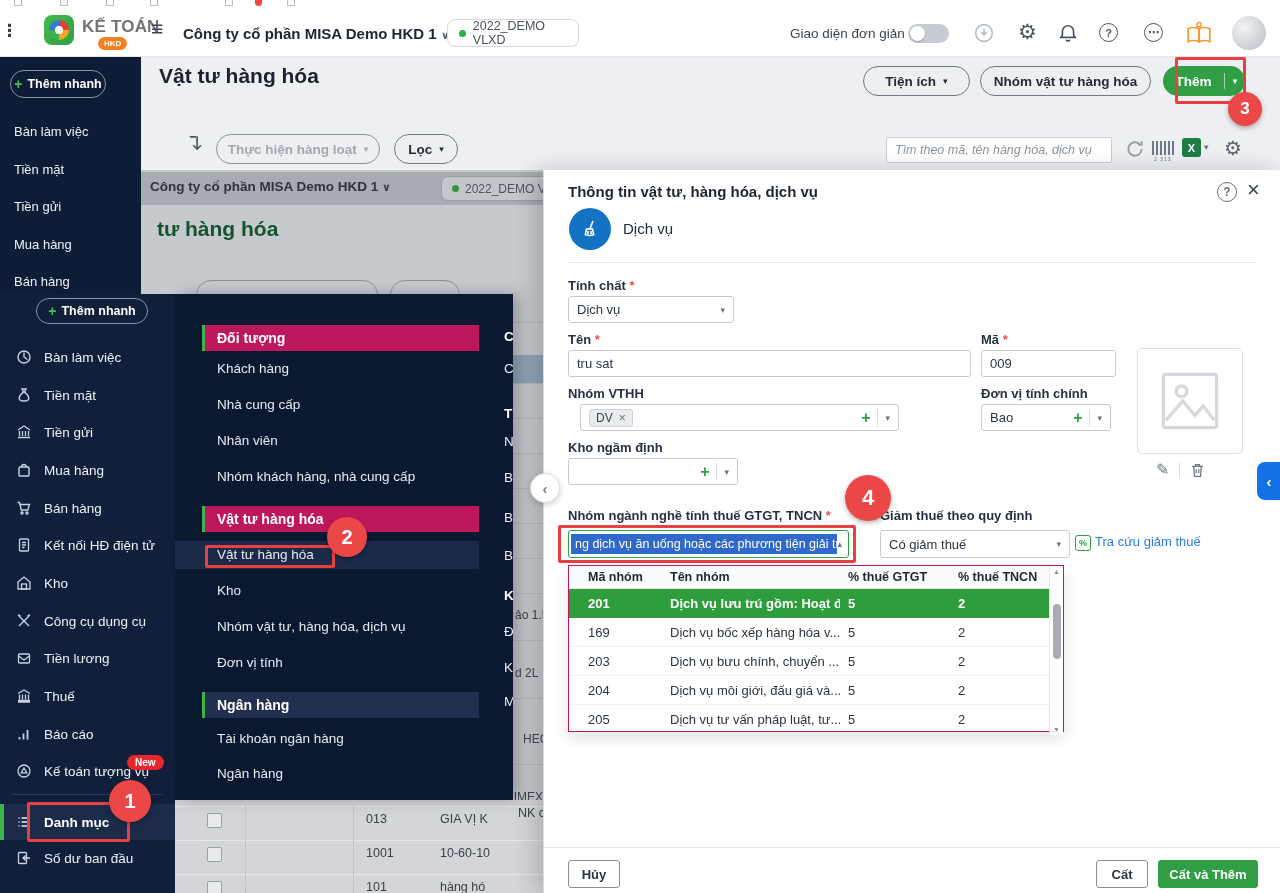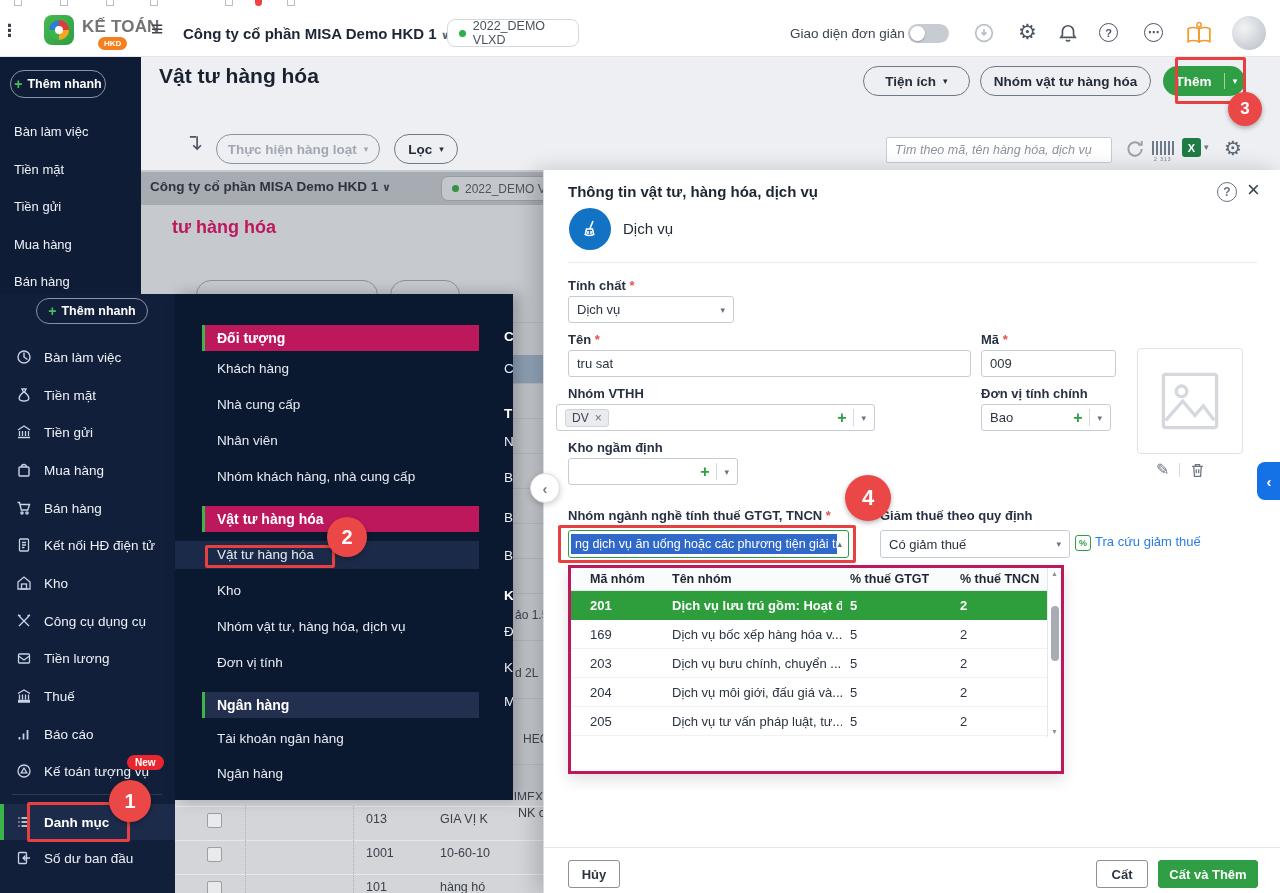--- a/index.html
+++ b/index.html
@@ -45,21 +45,21 @@
   .xl-ic{position:absolute;width:19px;height:19px;background:#1f7c44;border-radius:3px;color:#fff;font-size:11px;font-weight:700;display:flex;align-items:center;justify-content:center}
   .barcode{position:absolute;width:24px;height:14px;background:repeating-linear-gradient(90deg,#707a87 0 2px,transparent 2px 4px)}
   .bc-num{position:absolute;font-size:5px;color:#707a87;letter-spacing:1px}
   
   #dim{left:141px;top:170px;width:424px;height:723px;background:#c6c9ce;overflow:hidden;z-index:6}
   .dim-band{position:absolute;left:0;top:2px;width:424px;height:33px;background:#a7abb2;display:flex;align-items:center}
   .dim-co{position:absolute;left:9px;top:9px;font-size:13.5px;font-weight:600;color:#2e333c;white-space:nowrap}
   .dim-pill{position:absolute;left:300px;top:6px;width:130px;height:25px;border:1px solid #979ca4;border-radius:7px;background:#c3c6cb;display:flex;align-items:center;gap:6px;padding-left:10px}
   .dim-pill .gdot{background:#35923f}
   .dim-pill span{font-size:12px;color:#4e545d;white-space:nowrap}
-  .dim-title{position:absolute;left:31px;top:47px;font-size:18px;font-weight:800;color:#be185d;white-space:nowrap}
+  .dim-title{position:absolute;left:16px;top:47px;font-size:21px;font-weight:800;color:#14532d;white-space:nowrap}
   .ghost-pill{position:absolute;height:30px;border:1.4px solid #8d9199;border-radius:15px}
   .sideline{position:absolute;left:372px;width:52px;height:1px;background:#b8bbc0}
   .selband{position:absolute;left:372px;width:52px;background:#93a5ba}
   .sidefrag{position:absolute;font-size:12px;color:#3f4652;white-space:nowrap}
   .dimrow{position:absolute;left:34px;width:390px;height:1px;background:#e7e8ea}
   .dimchk{position:absolute;width:15px;height:15px;border:1.4px solid #9aa0a8;border-radius:2px;background:#e9eaec}
   .dimtxt{position:absolute;font-size:12.5px;color:#3a404a;white-space:nowrap}
   .dotsep{position:absolute;width:1px;border-left:1px dotted #aeb2b8}
   
   #sideback{left:0;top:57px;width:141px;height:836px;background:#0e1c36;z-index:10}
@@ -100,21 +100,21 @@
   .chip b{color:#6b7380;font-weight:400}
   .imgbox{position:absolute;left:593px;top:178px;width:106px;height:106px;border:1px solid #dfe3e8;border-radius:4px;display:flex;align-items:center;justify-content:center}
   .img-tools{position:absolute;left:612px;top:290px;width:70px;display:flex;align-items:center;gap:10px;color:#6b7380}
   .pencil{font-size:16px;color:#6b7380}
   .toolsep{width:1px;height:14px;background:#d7dbe0}
   .combo{position:absolute;left:24px;top:360px;width:281px;height:28px;border:1.5px solid #2f9e44;border-radius:3px;background:#fff;display:flex;align-items:center;padding:0 6px 0 2px}
   .combo .sel{background:#3069c9;color:#fff;font-size:12.5px;padding:3px 4px;white-space:nowrap;overflow:hidden}
   .combo .caret{margin-left:auto;font-size:9px;color:#6b7380}
   .lookup{position:absolute;left:551px;top:364px;font-size:13px;color:#2a7de1;white-space:nowrap}
   .pct-ic{position:absolute;left:531px;top:365px;width:16px;height:16px;border:1.4px solid #2f9e44;border-radius:3px;color:#2f9e44;font-size:9px;font-weight:700;display:flex;align-items:center;justify-content:center}
-  .ddt{position:absolute;left:24px;top:395px;width:496px;height:209px;border:3px solid #be185d;background:#fff;box-shadow:0 6px 14px rgba(0,0,0,.12)}
+  .ddt{position:absolute;left:24px;top:395px;width:496px;height:167px;border:1px solid #be185d;background:#fff;box-shadow:0 6px 14px rgba(0,0,0,.12)}
   .ddt-head{position:absolute;left:0;top:0;width:480px;height:23px;background:#fafbfc;border-bottom:1px solid #e4e7eb;display:grid;grid-template-columns:93px 178px 110px 99px;align-items:center;font-size:12.5px;font-weight:700;color:#1f2633}
   .ddt-row{position:absolute;left:0;width:480px;height:29px;display:grid;grid-template-columns:93px 178px 110px 99px;align-items:center;font-size:13px;color:#2c3442;border-bottom:1px solid #f0f1f3}
   .ddt-row.green{background:#2e9e3d;color:#fff;font-weight:700;border-bottom:none}
   .ddt .c1{padding-left:19px}.ddt .c2,.ddt .c3,.ddt .c4{padding-left:8px}
   .ddt .c2{white-space:nowrap;overflow:hidden}
   .ddt-sb{position:absolute;right:0;top:0;width:14px;height:169px;border-left:1px solid #e4e7eb;background:#fff}
   .ddt-sb .thumb{position:absolute;left:3px;top:38px;width:8px;height:55px;border-radius:4px;background:#a9adb3}
   .ddt-sb .ar{position:absolute;left:3px;font-size:7px;color:#8a909a}
   .m-footdiv{position:absolute;left:0;top:677px;width:737px;height:1px;background:#e4e7eb}
   .btn{position:absolute;top:690px;height:28px;border:1px solid #8a909a;border-radius:3px;background:#fff;font-size:13px;font-weight:600;color:#2c3442;display:flex;align-items:center;justify-content:center}
@@ -433,21 +433,21 @@
   <div class="flabel req" style="left:24px;top:162px">Tên</div>
   <div class="fld" style="left:24px;top:180px;width:403px">
       <span>tru sat</span>
     </div>
   <div class="flabel req" style="left:437px;top:162px">Mã</div>
   <div class="fld" style="left:437px;top:180px;width:135px">
       <span>009</span>
     </div>
 
   <div class="flabel" style="left:24px;top:216px">Nhóm VTHH</div>
-  <div class="fld" style="left:12px;top:234px;width:319px;">
+  <div class="fld" style="left:36px;top:234px;width:319px;">
     <span class="chip">
         <span>DV</span>
         <b>×</b>
       </span>
     <span class="pl" style="margin-left:auto"></span>
       <span class="plus">+</span>
       <span class="vsep"></span>
       <span class="caret" style="margin-left:0">▾</span>
   </div>
   <div class="flabel" style="left:437px;top:216px">Đơn vị tính chính</div>

